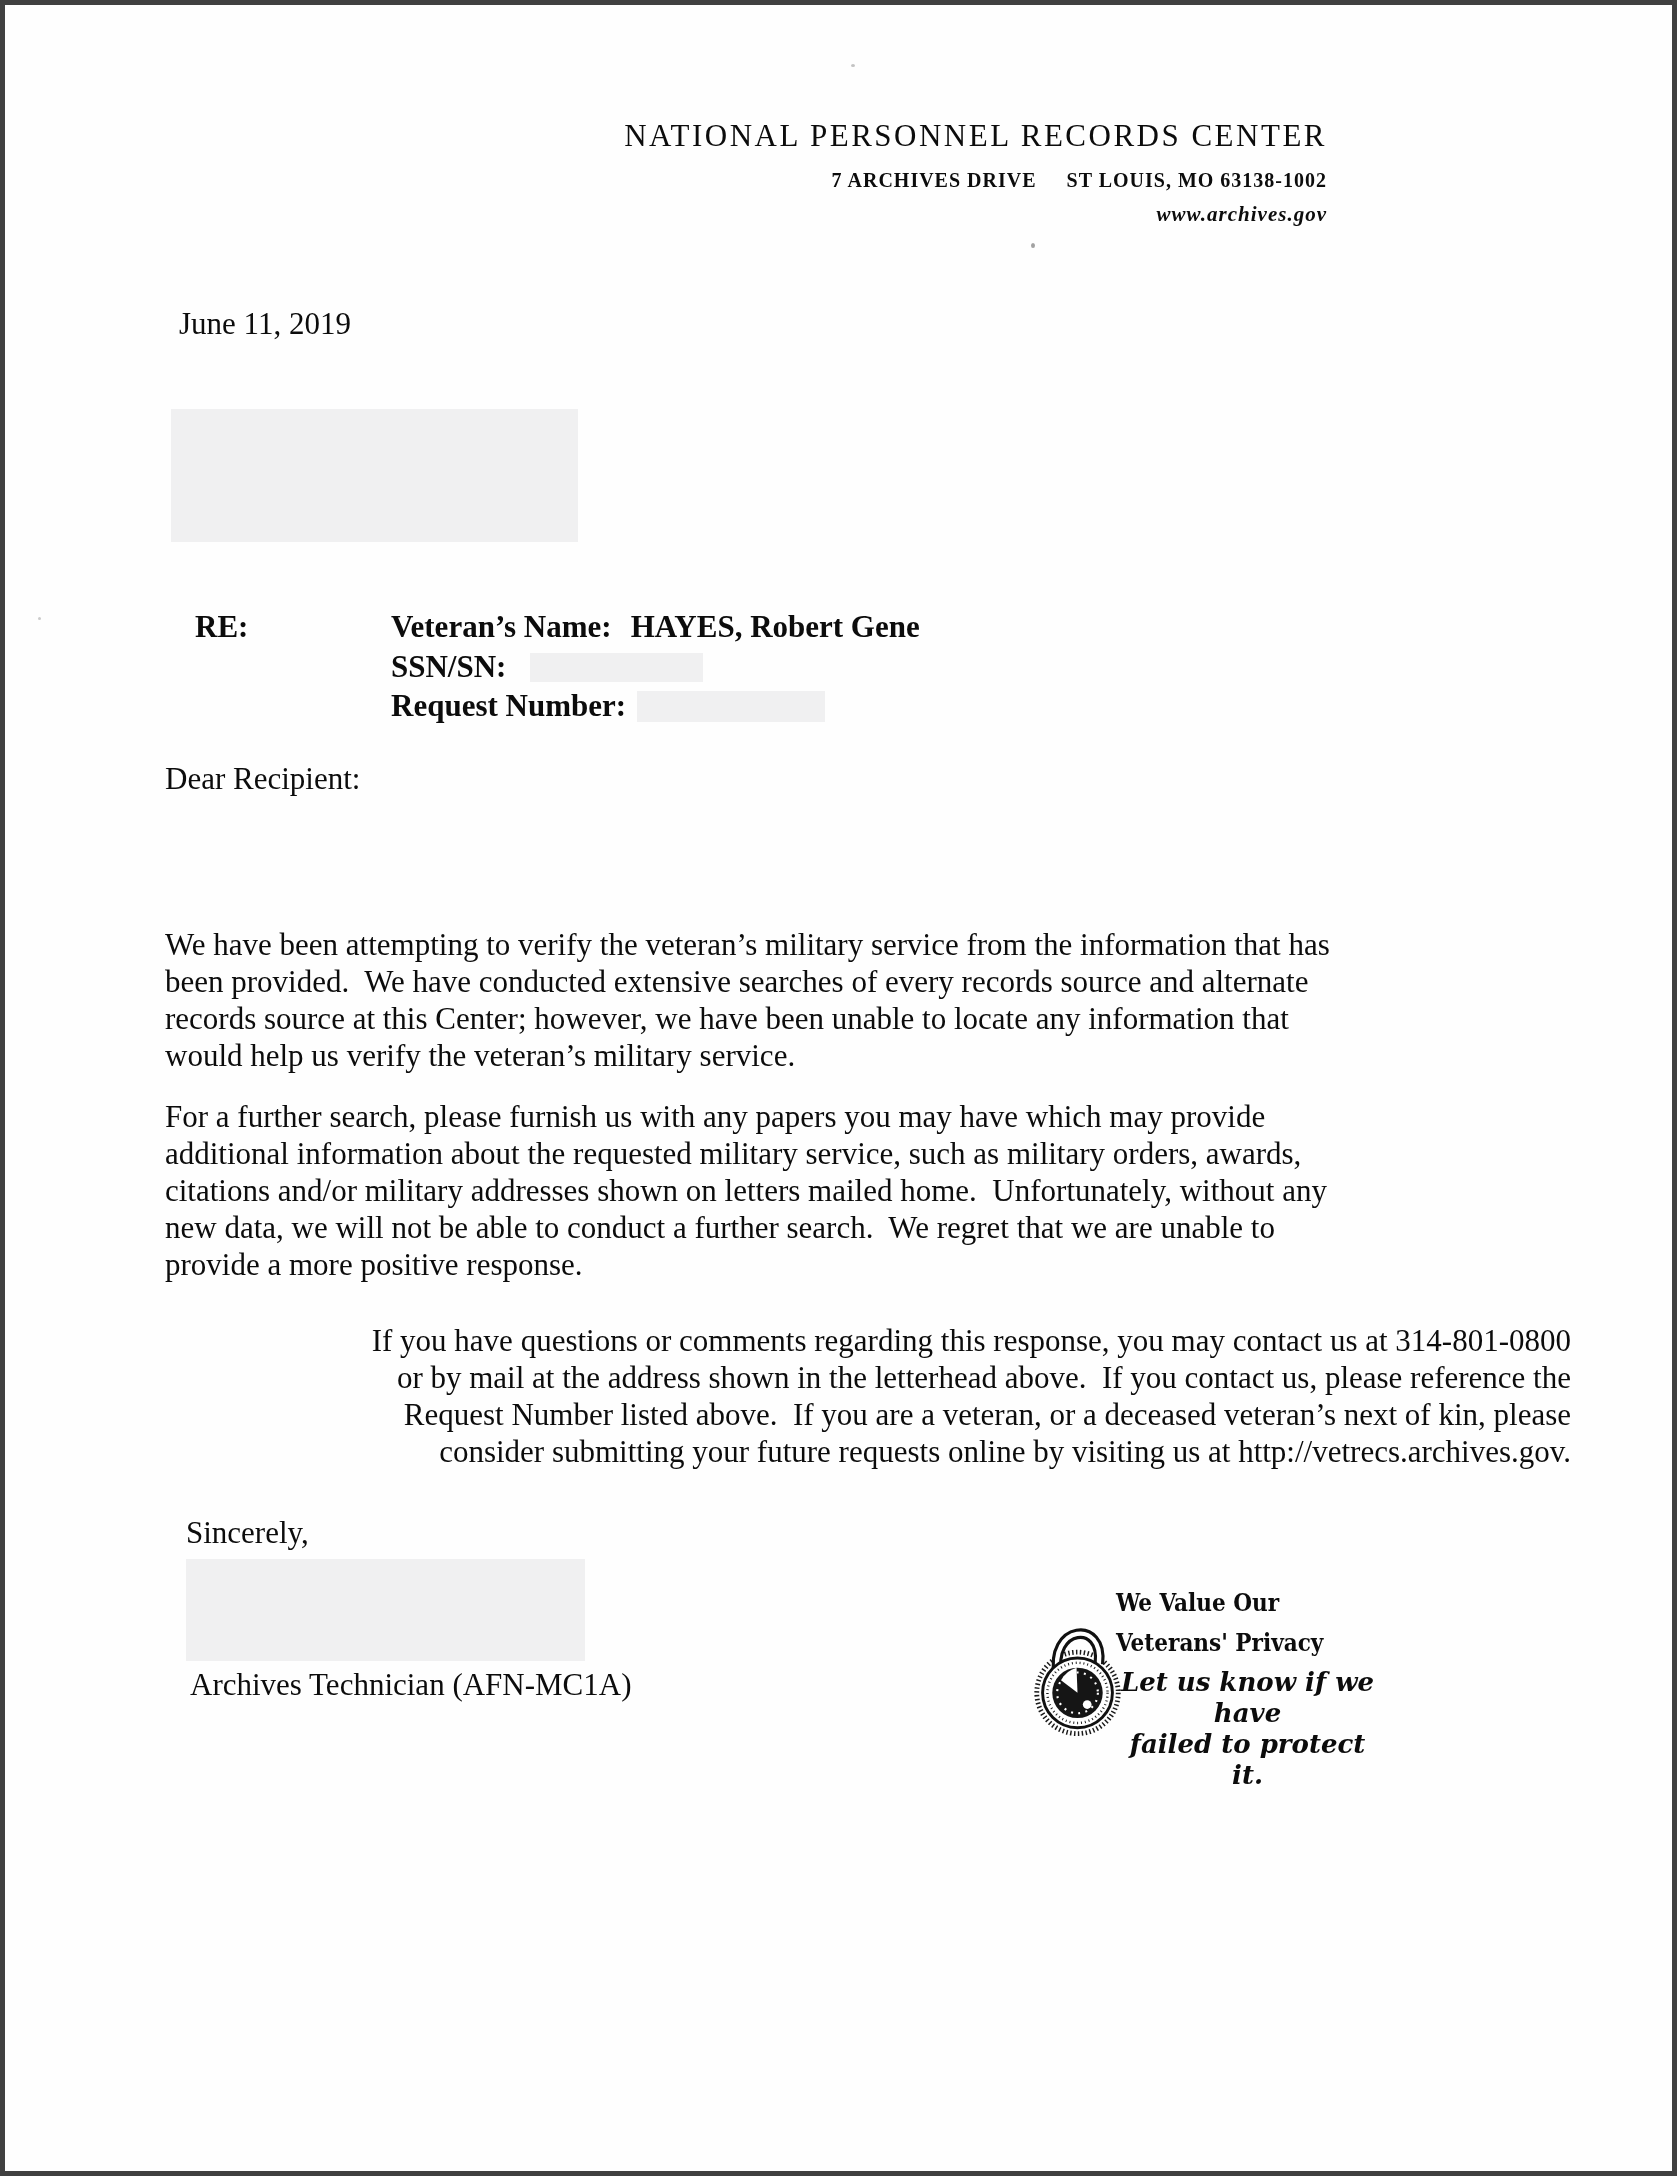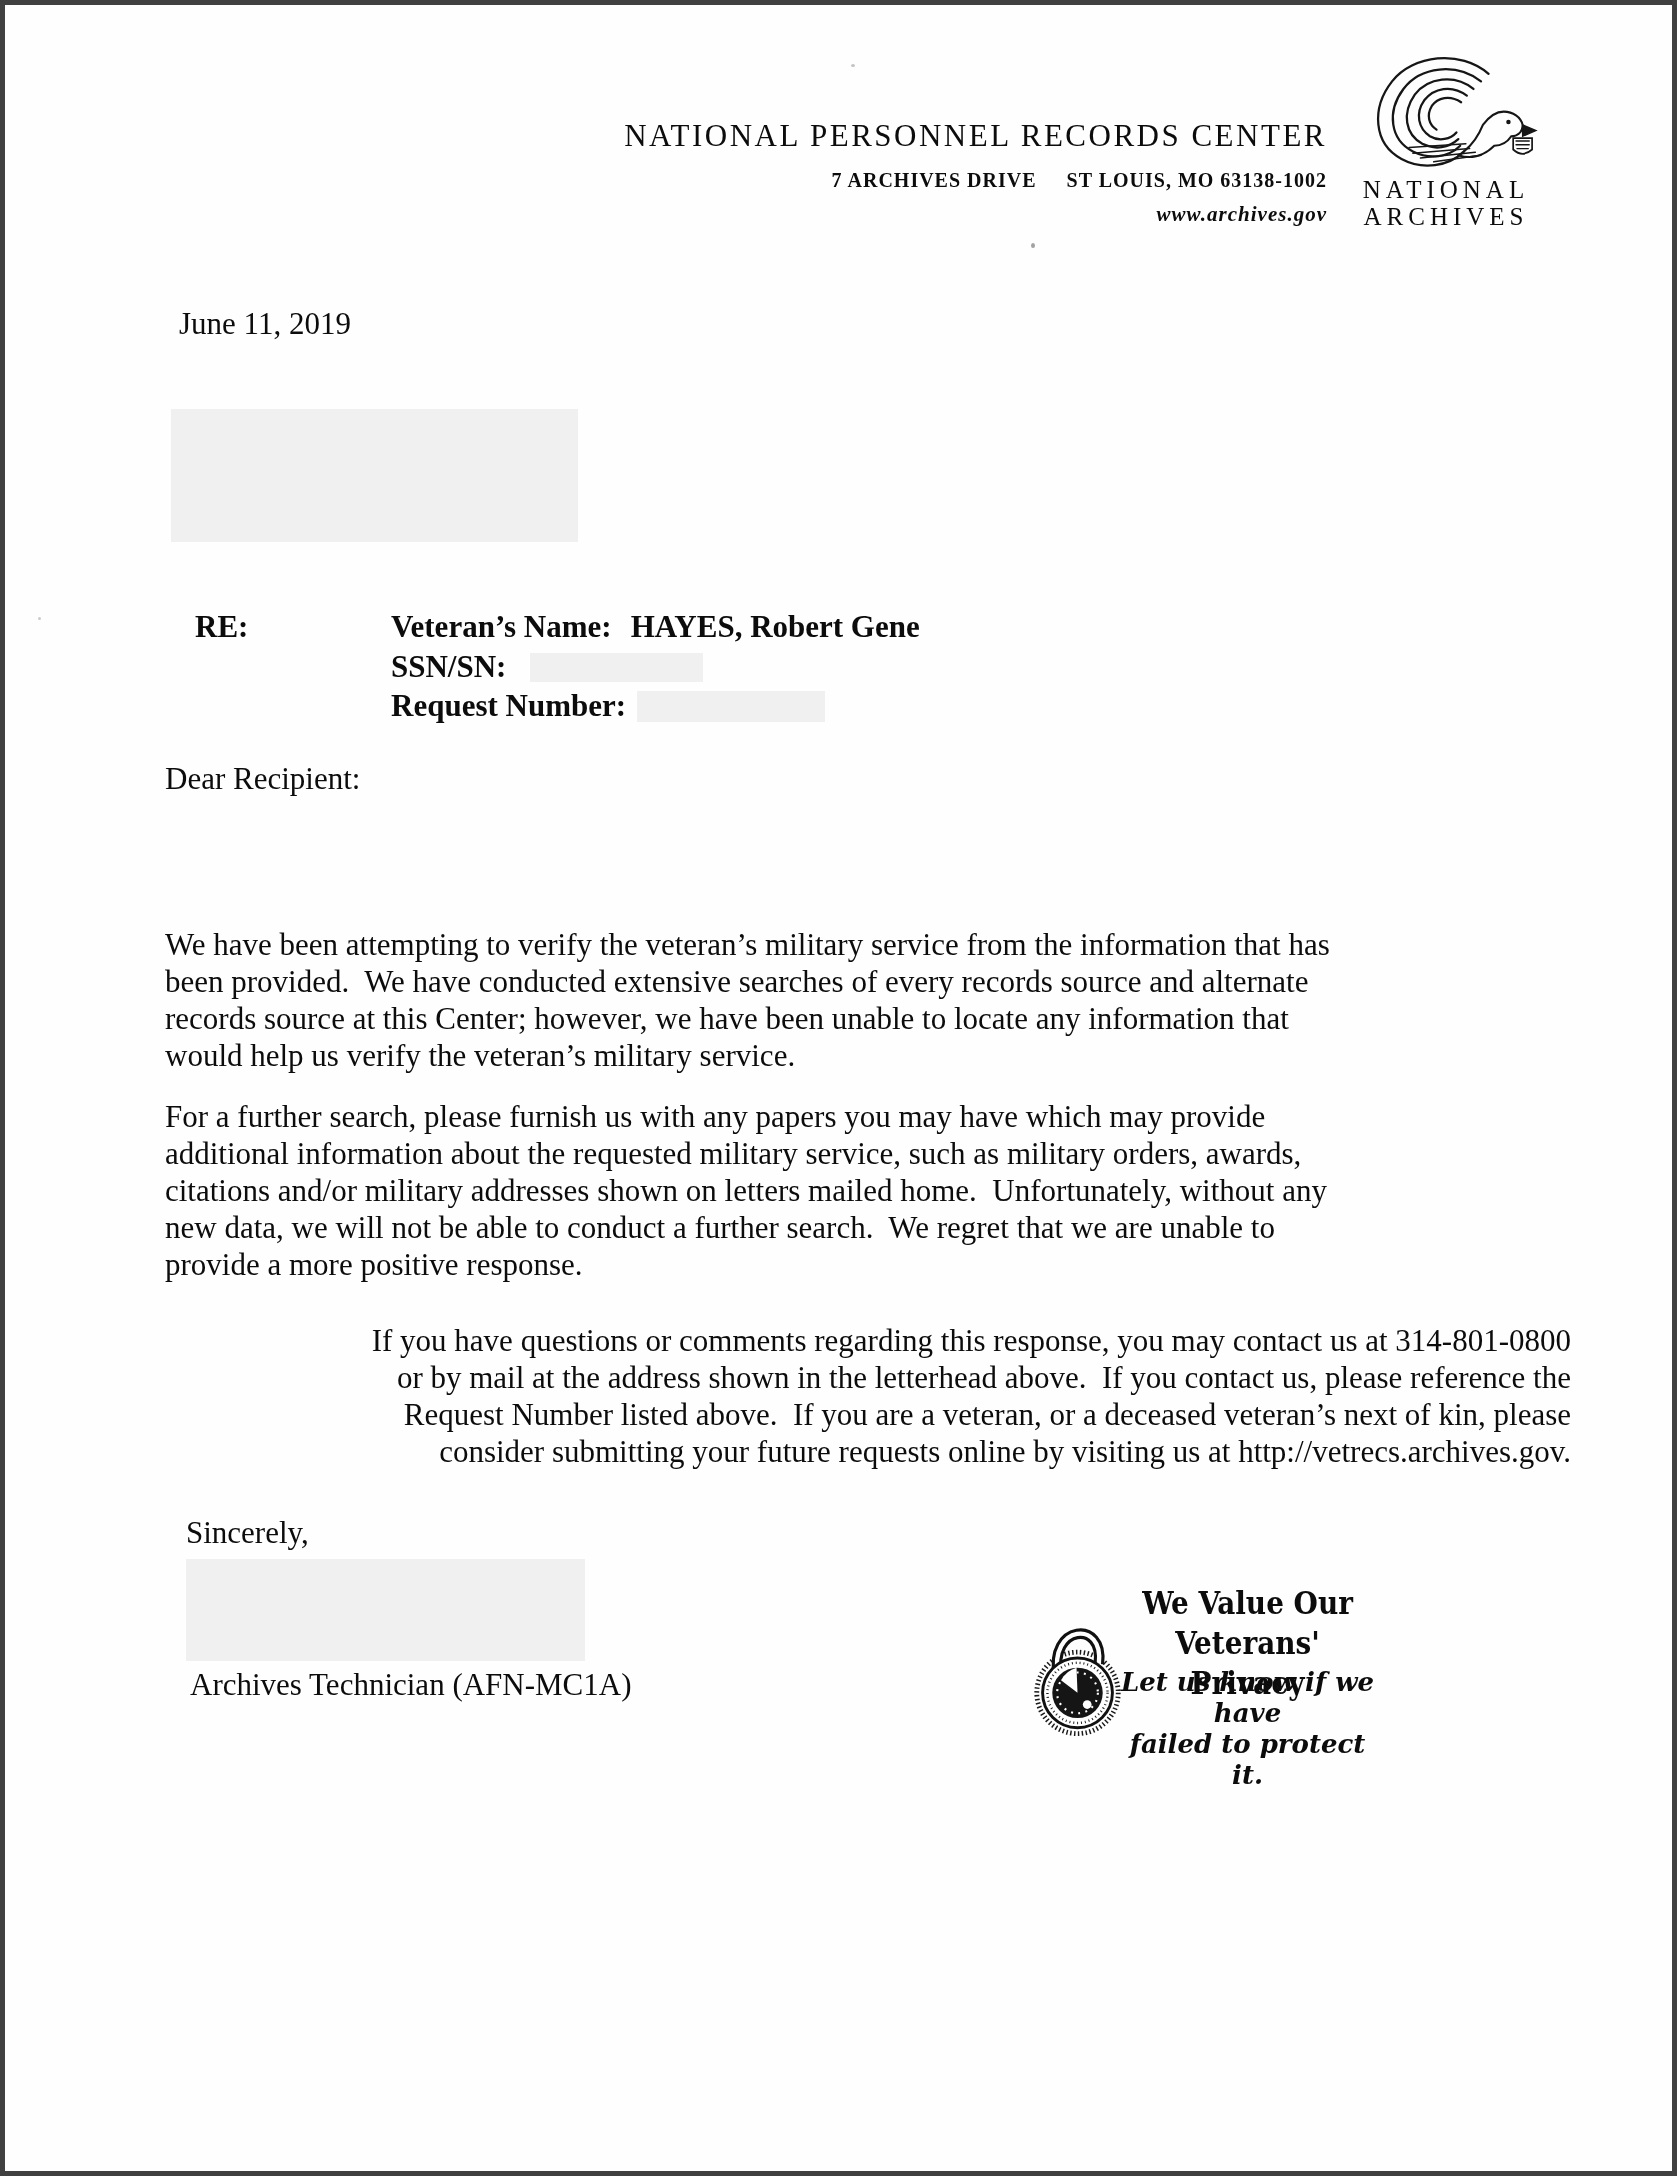--- a/index.html
+++ b/index.html
@@ -42,22 +42,22 @@
   .salutation { left:160px; top:755px; }
   .p0 { left:160px; top:831px; }
   .p1 { left:160px; top:921px; }
   .p2 { left:160px; top:1093px; }
   .p3 { left:160px; top:1317px;text-align:right; }
   .closing { left:181px; top:1509px; }
   .sig-redact { left:181px; top:1554px; width:399px; height:102px; }
   .sig-title { left:185px; top:1661px; }
   
   .lock { left:1024px; top:1602px; width:97px; height:131px; }
-  .stamp-title { left:1111px; top:1578px; width:263px; text-align:center;
-                 font-size:31px; font-weight:bold; line-height:40px;
+  .stamp-title { left:1111px; top:1578px; width:263px; text-align:left;
+                 font-size:24px; font-weight:bold; line-height:40px;
                  font-family:"DejaVu Serif","Liberation Serif",serif; font-stretch:condensed; }
   .stamp-sub { left:1107px; top:1662px; width:271px; text-align:center;
                font-size:26px; font-weight:bold; font-style:italic; line-height:31px;
                font-family:"DejaVu Serif","Liberation Serif",serif; }
   
   .speck { background:#555; border-radius:50%; opacity:.55; }
   .speck1 { left:1026px; top:238px; width:4px; height:5px; }
   .speck2 { left:846px; top:59px; width:4px; height:3px; opacity:.35; }
   .speck3 { left:33px; top:612px; width:3px; height:3px; opacity:.3; }
 </style>
@@ -65,37 +65,20 @@
 <body>
 
 <div class="page">
 
   <div class="abs lh-org">NATIONAL PERSONNEL RECORDS CENTER</div>
   <div class="abs lh-addr">
     <span>7 ARCHIVES DRIVE</span><span class="lh-addr-gap"></span><span>ST LOUIS, MO 63138-1002</span>
   </div>
   <div class="abs lh-web">www.archives.gov</div>
 
-  <div class="abs logo-wrap">
-    <svg class="logo-eagle" viewBox="0 0 210 130" fill="none" stroke="#161616" stroke-width="2.4" stroke-linecap="round">
-      <path d="M150,22 C120,-4 70,2 48,30 C26,58 28,96 58,112 C80,124 108,120 124,104"></path>
-      <path d="M142,30 C116,10 78,14 60,38 C42,62 46,92 70,104 C88,113 108,110 120,98"></path>
-      <path d="M134,38 C114,22 86,26 72,44 C58,64 62,86 80,96 C94,103 108,100 118,91"></path>
-      <path d="M127,45 C111,33 92,37 82,50 C72,64 76,80 88,88 C98,94 110,91 116,84"></path>
-      <path d="M121,52 C109,44 96,47 90,56 C84,66 87,76 95,81"></path>
-      <path d="M124,104 C134,96 140,86 144,76 C150,68 158,62 166,62 C176,62 184,68 186,76 C186,84 180,88 174,88 C170,94 164,98 156,98 C144,110 130,112 118,108" stroke-width="2.2"></path>
-      <path d="M186,76 L200,82 L186,88 Z" fill="#161616" stroke-width="1.5"></path>
-      <circle cx="171" cy="73" r="2.4" fill="#161616" stroke="none"></circle>
-      <path d="M176,90 L196,90 L196,102 Q186,111 176,102 Z" stroke-width="1.8"></path>
-      <path d="M179,93 L193,93 M179,97 L193,97 M180,101 L192,101" stroke-width="1.4"></path>
-      <path d="M66,100 L126,96 M70,106 L130,101 M78,111 L136,105 M92,115 L142,108" stroke-width="1.6"></path>
-    </svg>
-    <div class="logo-t">NATIONAL</div>
-    <div class="logo-t">ARCHIVES</div>
-  </div>
 
   <div class="abs date">June 11, 2019</div>
 
   <div class="abs redact addr-redact"></div>
 
   <div class="abs re-label bold">RE:</div>
   <div class="abs re-row1">
     <span class="bold">Veteran’s Name:</span><span class="bold re-val">HAYES, Robert Gene</span>
   </div>
   <div class="abs re-row2">

